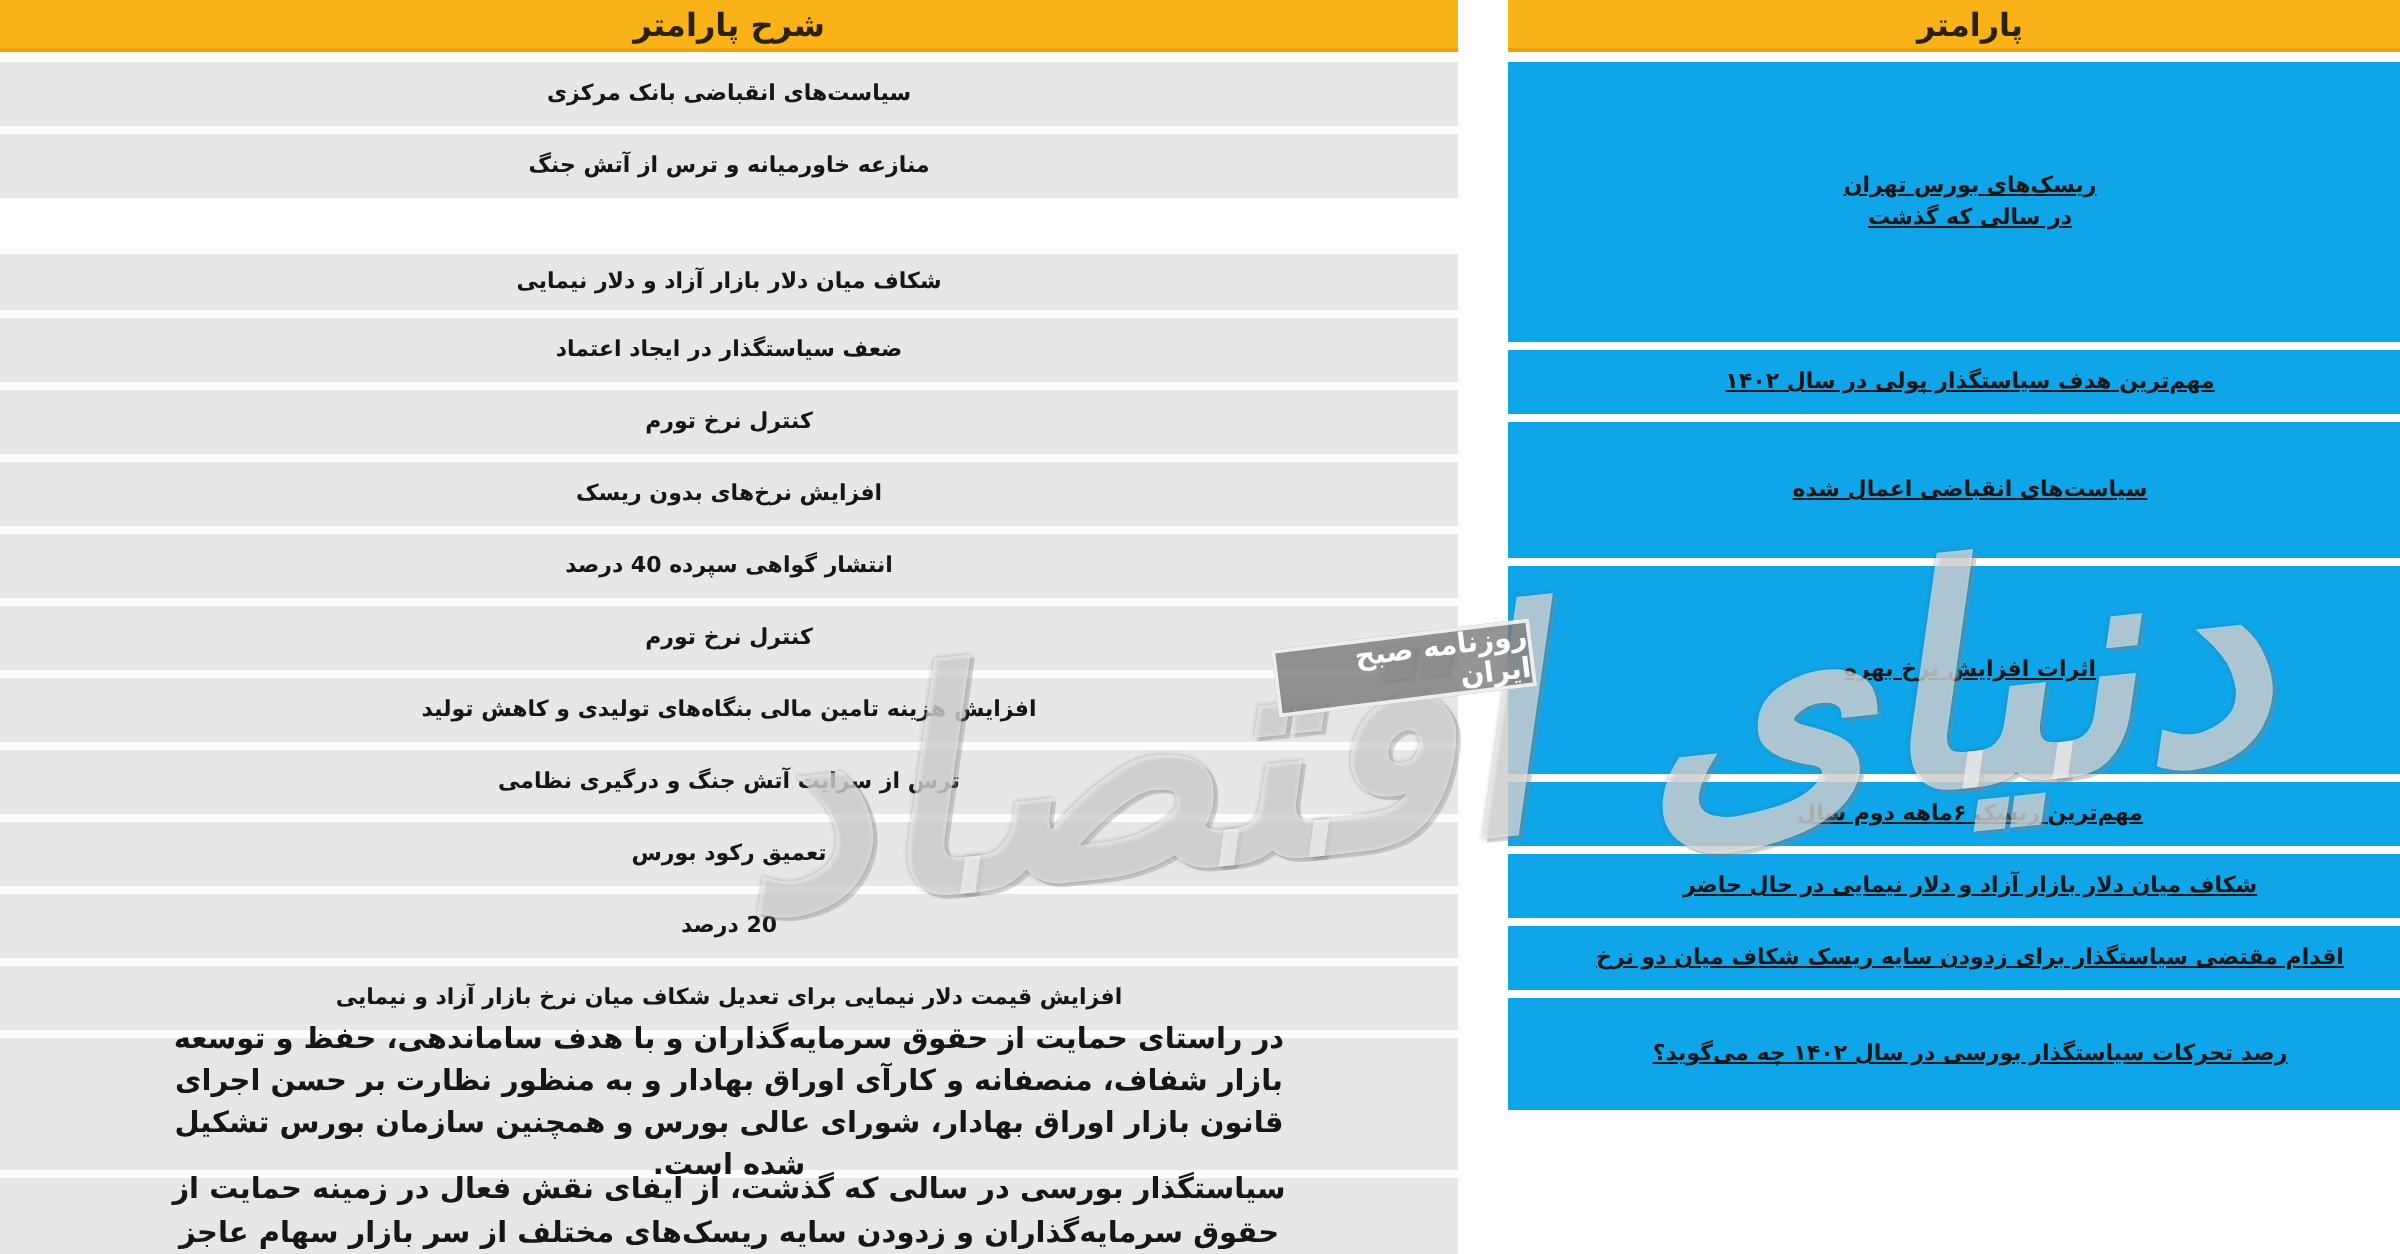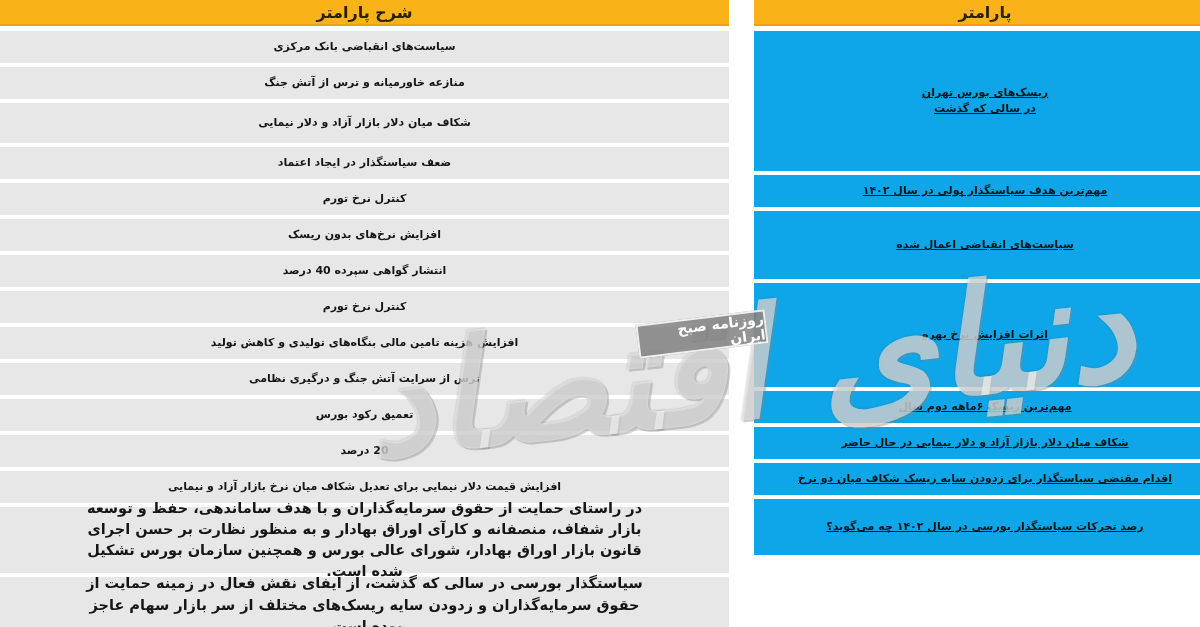--- a/index.html
+++ b/index.html
@@ -101,21 +101,21 @@
 
   <div class="col desc-col">
     <div class="col-header">شرح پارامتر</div>
 
   <div class="cell desc-cell" style="height: 32px;">
         <span>سیاست‌های انقباضی بانک مرکزی</span>
       </div>
       <div class="cell desc-cell" style="height: 32px;">
         <span>منازعه خاورمیانه و ترس از آتش جنگ</span>
       </div>
-      <div class="cell desc-cell" style="height: 40px;">
+      <div class="cell desc-cell" style="height: 28px; margin-top: 24px;">
         <span>شکاف میان دلار بازار آزاد و دلار نیمایی</span>
       </div>
       <div class="cell desc-cell" style="height: 32px;">
         <span>ضعف سیاستگذار در ایجاد اعتماد</span>
       </div>
       <div class="cell desc-cell" style="height: 32px;">
         <span>کنترل نرخ تورم</span>
       </div>
       <div class="cell desc-cell" style="height: 32px;">
         <span>افزایش نرخ‌های بدون ریسک</span>

